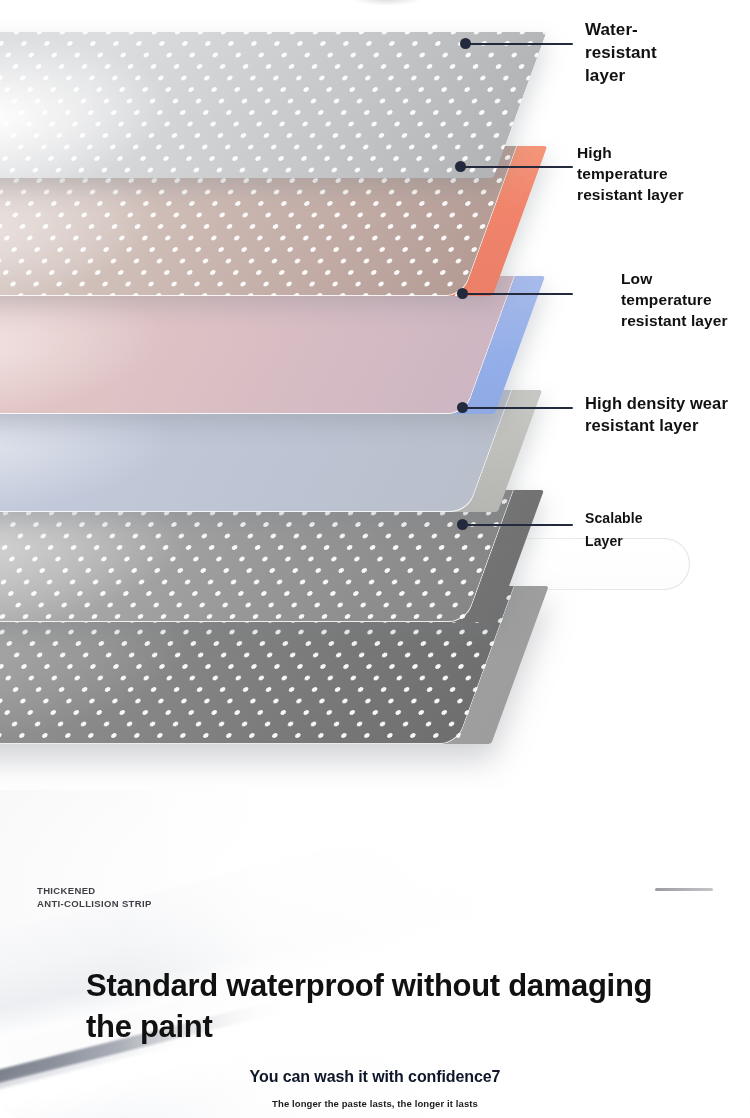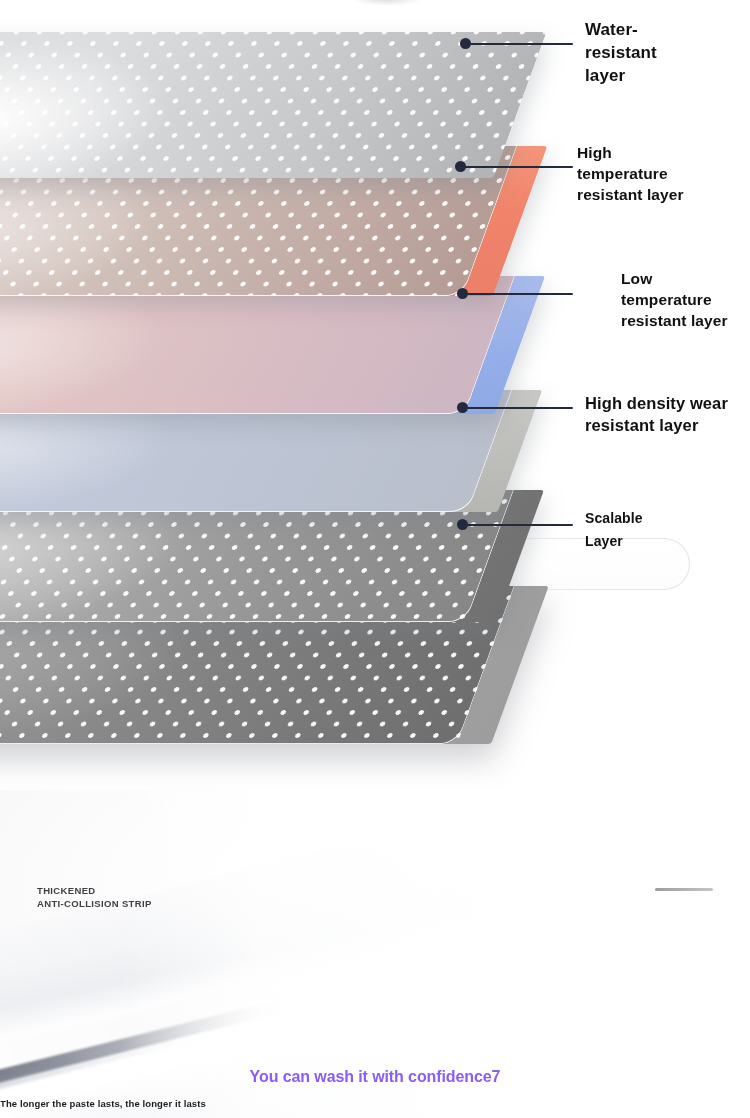--- a/index.html
+++ b/index.html
@@ -297,28 +297,28 @@
   }
 
   #subhead {
     position: absolute;
     left: 0; top: 1068px;
     width: 750px;
     text-align: center;
     font-size: 16px;
     font-weight: 700;
     letter-spacing: -0.1px;
-    color: #8b5cf6;
+    color: #0f172a;
   }
 
   #microcopy {
     position: absolute;
     left: 0; top: 1098px;
     width: 750px;
-    text-align: left;
+    text-align: center;
     font-size: 9.5px;
     font-weight: 700;
     letter-spacing: 0.1px;
     color: #1d1d1d;
   }
 </style>
 </head>
 <body>
 
 <div id="page">
@@ -416,16 +416,17 @@
     <div class="bottom-wash"></div>
   </div>
 
   <div id="brand-mark">
     <div>THICKENED</div>
     <div>ANTI-COLLISION STRIP</div>
   </div>
 
   <div id="rule-mark"></div>
 
+  <div id="headline">Standard waterproof without damaging the paint</div>
   <div id="subhead">You can wash it with confidence7</div>
   <div id="microcopy">The longer the paste lasts, the longer it lasts</div>
 
 </div>
 
 </body></html>

